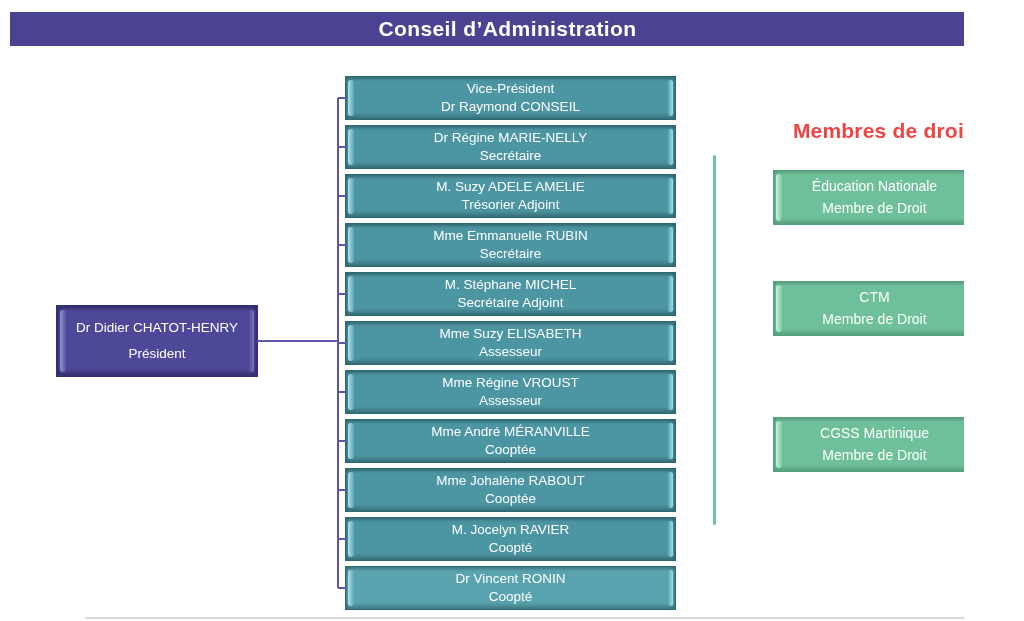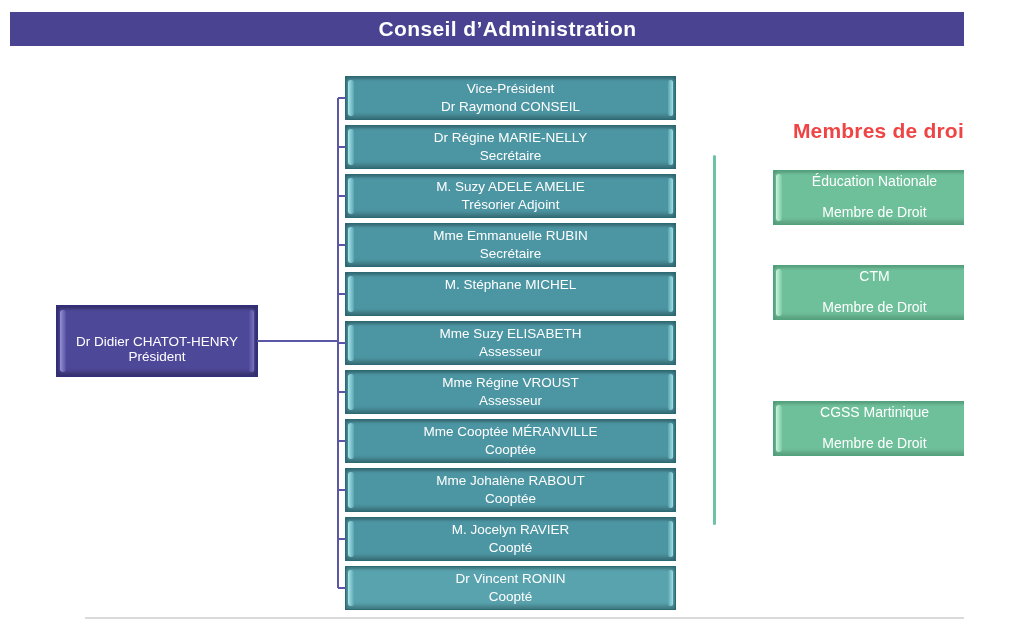--- a/index.html
+++ b/index.html
@@ -71,21 +71,21 @@
   .green .bevel-r { background: linear-gradient(to left, #bdeed6, #7cc9a6); }
 
   
   .president-box {
     position: absolute;
     left: 56px; top: 305px;
     width: 202px; height: 72px;
     display: flex;
     flex-direction: column;
     justify-content: space-between;
-    padding: 27px 8px 14px;
+    padding: 13px 8px 14px;
     font-size: 13.5px;
     text-align: center;
   }
 
   
   .members-column {
     position: absolute;
     left: 345px; top: 76px;
     width: 331px;
     display: flex;
@@ -145,25 +145,25 @@
   }
   .right-boxes {
     position: absolute;
     left: 773px; top: 170px;
     width: 203px;
   }
   .right-box {
     width: 203px; height: 55px;
     display: flex;
     flex-direction: column;
-    justify-content: space-between;
+    justify-content: center;
     font-size: 14px;
     line-height: 1.55;
   }
-  .right-box + .right-box { margin-top: 40px; }
+  .right-box + .right-box { margin-top: 56px; }
   .right-box:last-child { margin-top: 81px; }
 
   
   .bottom-rule {
     position: absolute;
     left: 85px; top: 617px;
     width: 933px; height: 2px;
     background: #dadada;
   }
 </style>
@@ -213,40 +213,41 @@
         <span class="bevel-l"></span>
         <span class="bevel-r"></span>
         <div>Mme Emmanuelle RUBIN</div>
         <div>Secrétaire</div>
       </div>
 
       <div class="box3d teal member">
         <span class="bevel-l"></span>
         <span class="bevel-r"></span>
         <div>M. Stéphane MICHEL</div>
+        <div>Secrétaire Adjoint</div>
       </div>
 
       <div class="box3d teal member">
         <span class="bevel-l"></span>
         <span class="bevel-r"></span>
         <div>Mme Suzy ELISABETH</div>
         <div>Assesseur</div>
       </div>
 
       <div class="box3d teal member">
         <span class="bevel-l"></span>
         <span class="bevel-r"></span>
         <div>Mme Régine VROUST</div>
         <div>Assesseur</div>
       </div>
 
       <div class="box3d teal member">
         <span class="bevel-l"></span>
         <span class="bevel-r"></span>
-        <div>Mme Cooptée MÉRANVILLE</div>
+        <div>Mme André MÉRANVILLE</div>
         <div>Cooptée</div>
       </div>
 
       <div class="box3d teal member">
         <span class="bevel-l"></span>
         <span class="bevel-r"></span>
         <div>Mme Johalène RABOUT</div>
         <div>Cooptée</div>
       </div>
 

